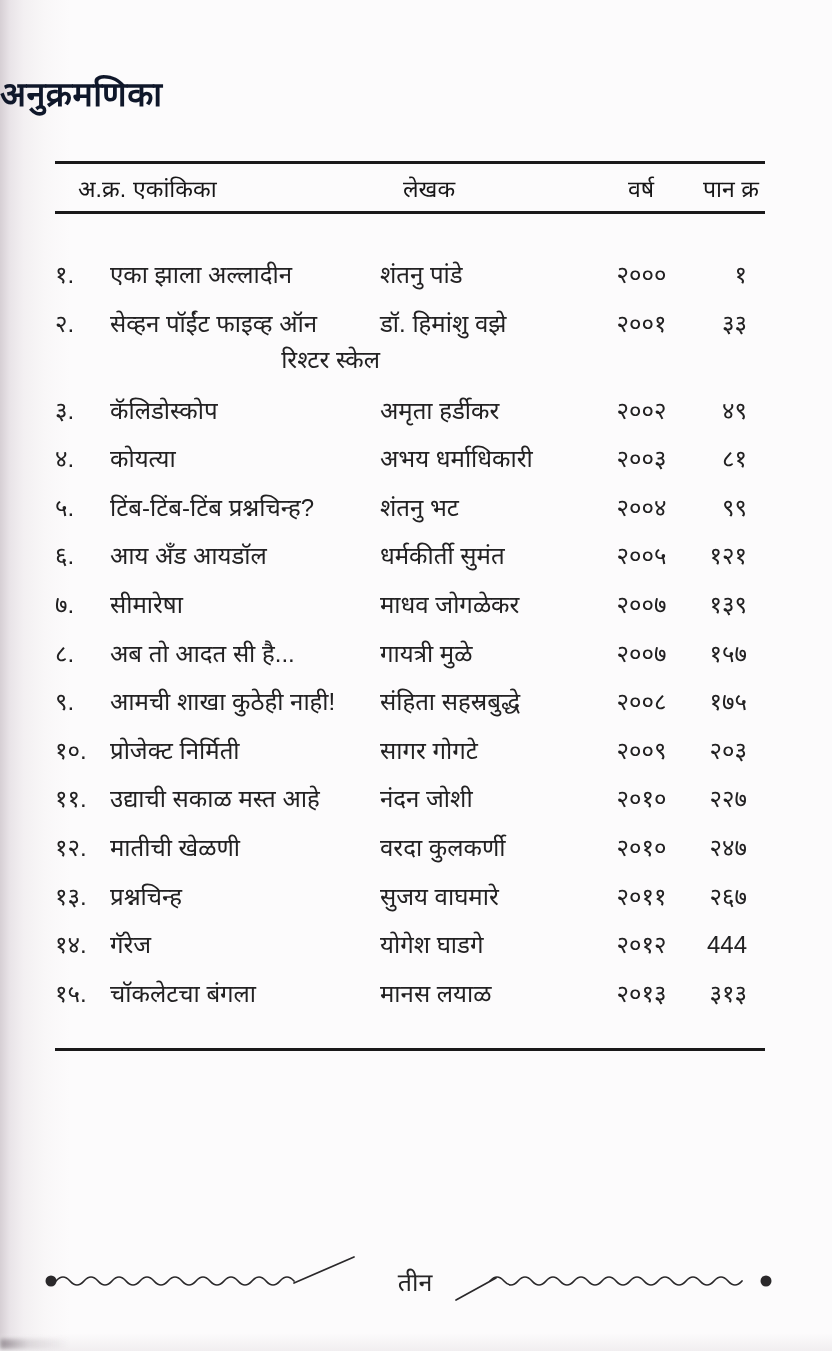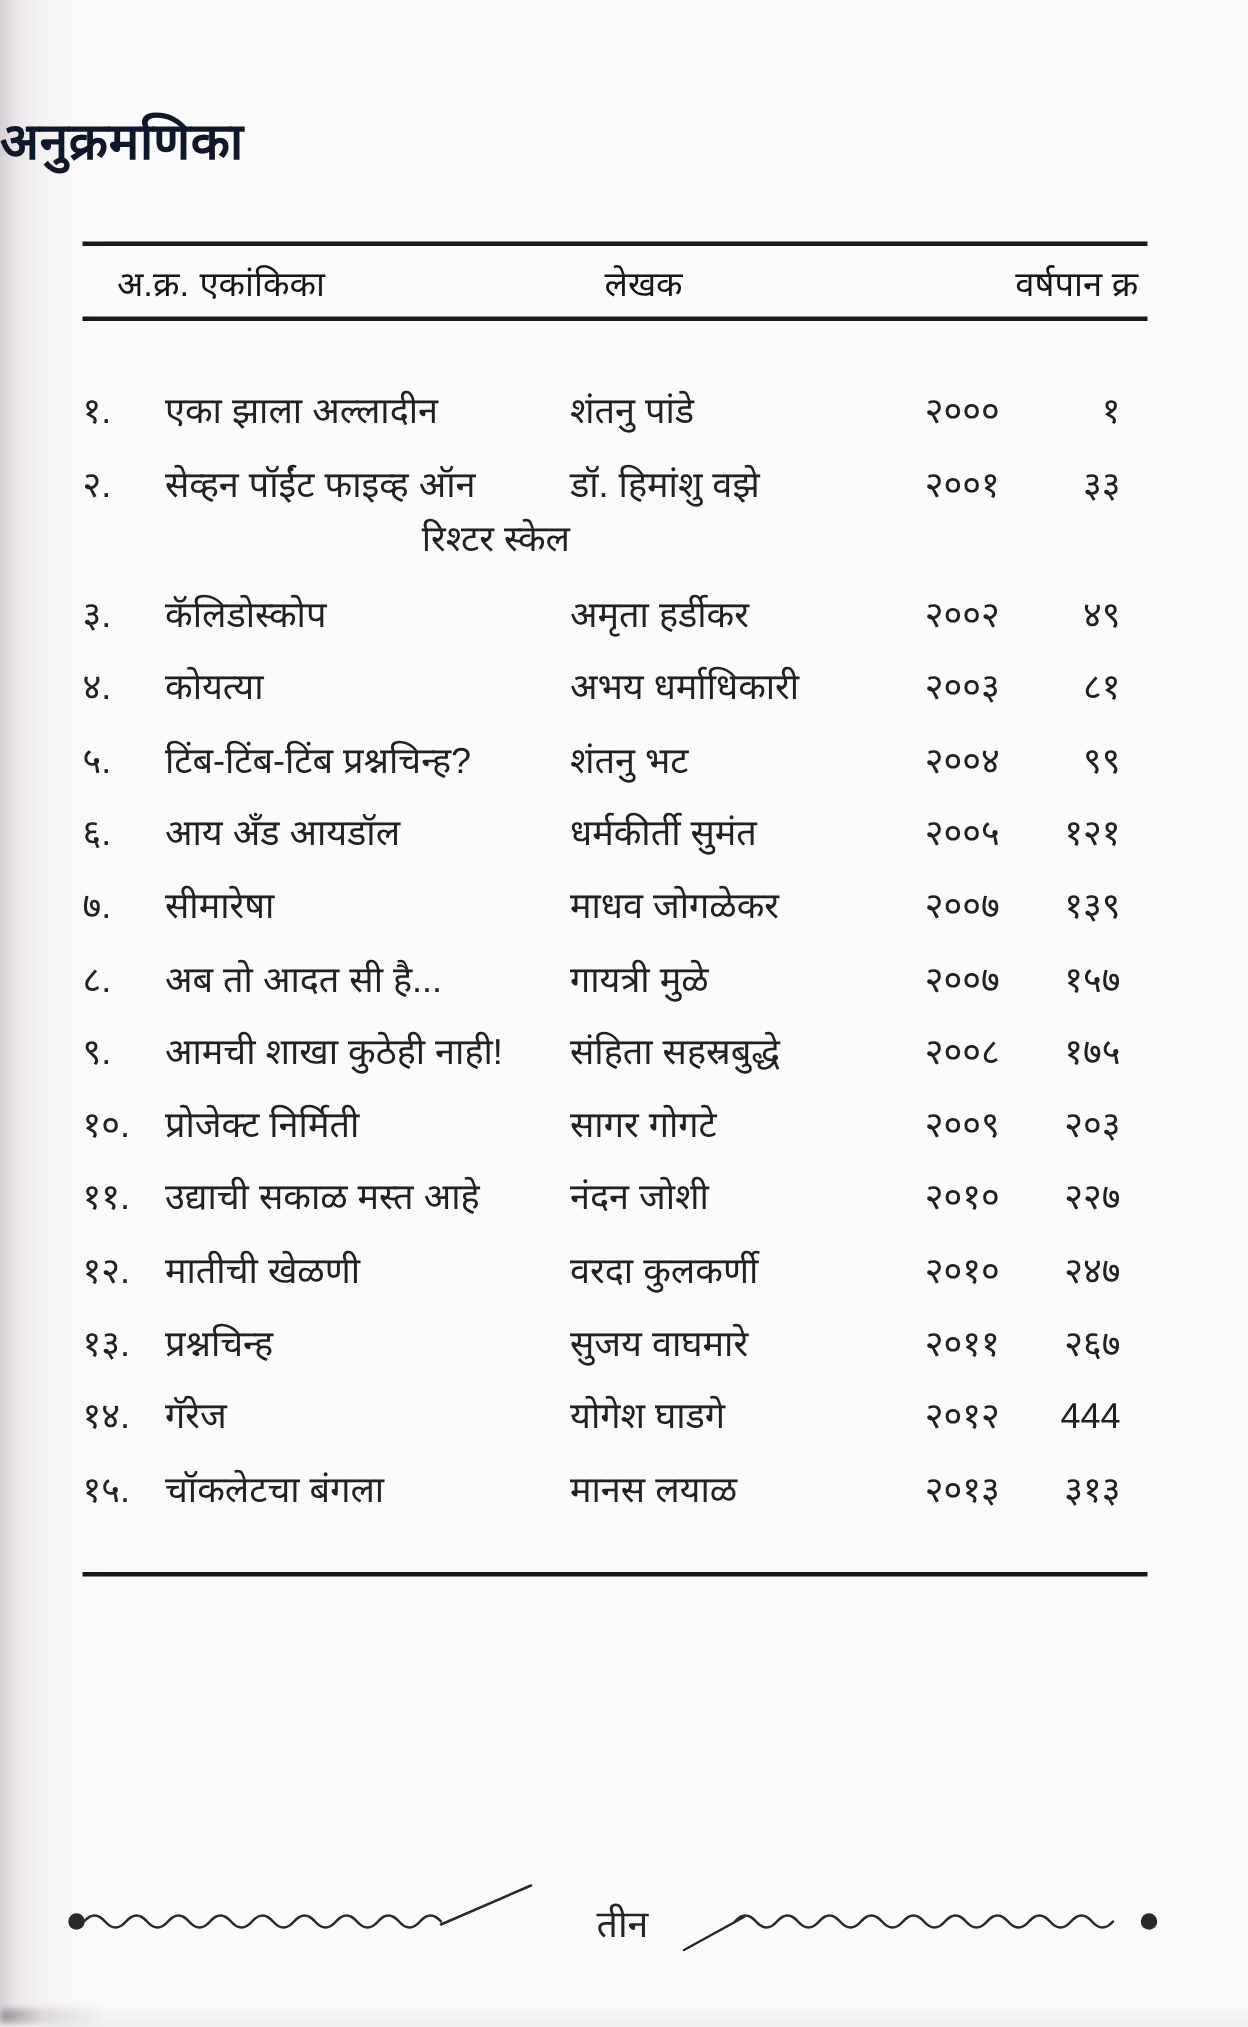--- a/index.html
+++ b/index.html
@@ -39,21 +39,21 @@
   .rule-bottom{top:1048px;}
   .grid-cols{
     display:grid;
     grid-template-columns:55px 270px 225px 75px 68px;
     align-items:start;
   }
   .toc-header{
     position:absolute;top:172px;left:55px;width:693px;
     font-size:23px;font-weight:normal;color:#171617;margin-left:23px;
   }
-  .toc-header .c-year{text-align:right;}
+  .toc-header .c-year{text-align:left;}
   .toc-header .c-page{text-align:left;white-space:nowrap;}
   .toc-rows{
     position:absolute;top:257px;left:55px;width:693px;
     font-size:24px;line-height:36px;color:#222122;
   }
   .toc-row{height:48.6px;}
   .toc-row.tall{height:87px;}
   .toc-row .c-serial{padding-right:4px;}
   .toc-row .c-play .line2{display:block;text-align:right;}
   .toc-row .c-year{text-align:center;padding-right:2px;white-space:nowrap;}

